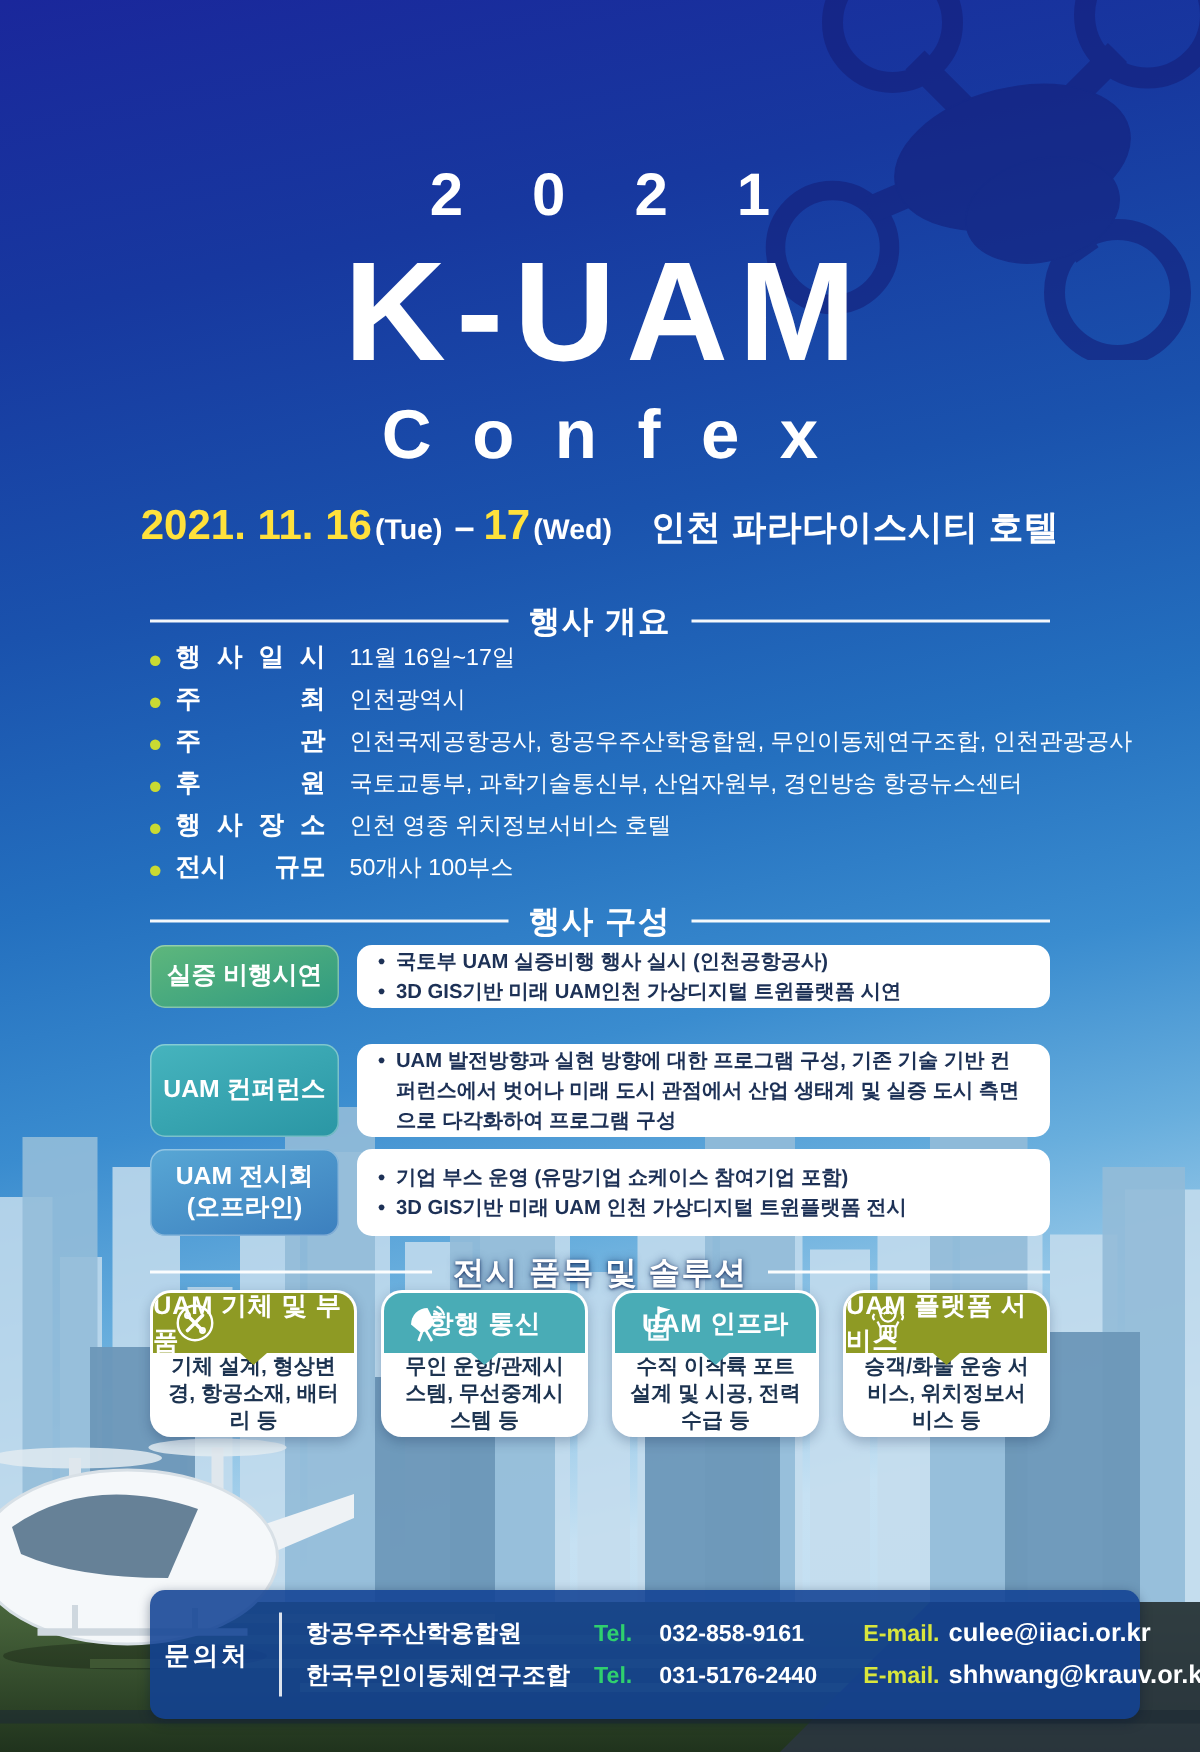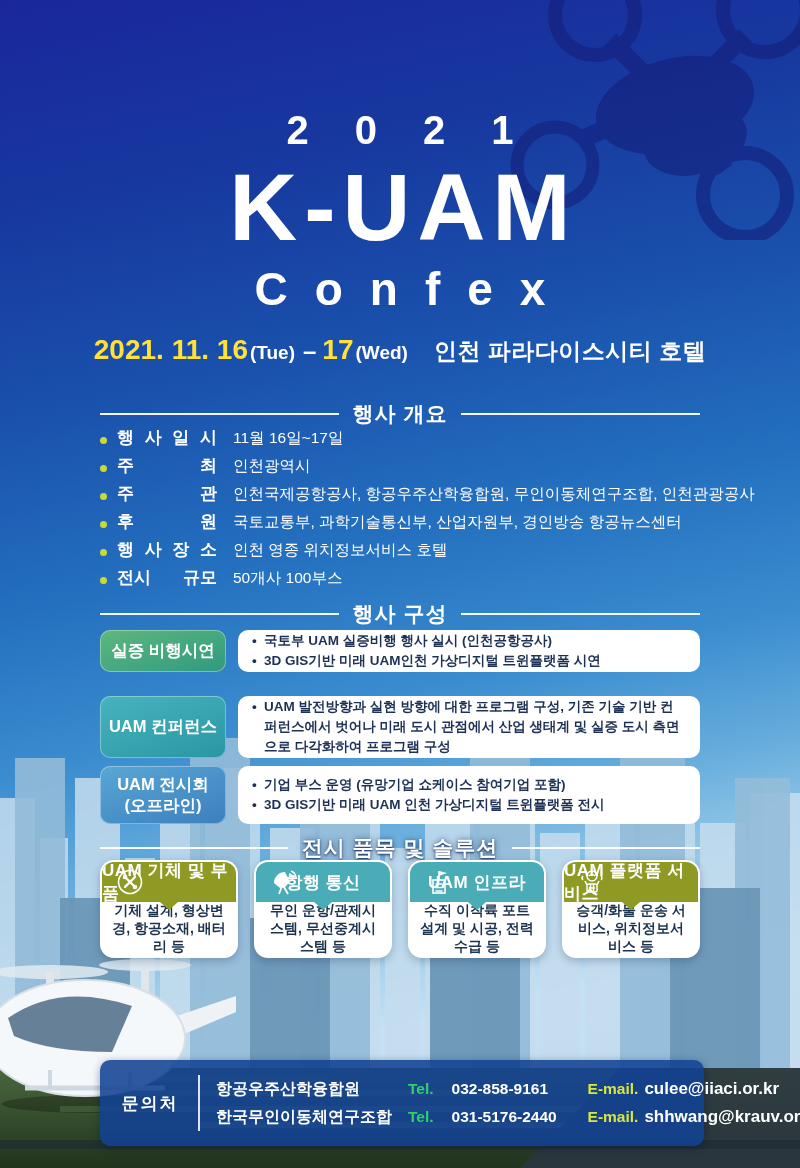--- a/index.html
+++ b/index.html
@@ -54,22 +54,22 @@
   .card-head.teal{background:#49acb6;}
   .card-head::after{content:"";position:absolute;left:50%;bottom:-8px;margin-left:-9px;border-left:9px solid transparent;border-right:9px solid transparent;z-index:2;}
   .card-head.olive::after{border-top:8px solid #8e9a24;}
   .card-head.teal::after{border-top:8px solid #49acb6;}
   .card-icon{position:absolute;left:14px;top:6px;width:28px;height:28px;}
   .card-icon svg{width:28px;height:28px;display:block;}
   .card-title{color:#fff;font-size:17px;font-weight:800;letter-spacing:0.5px;}
   .card-body{height:50px;display:flex;align-items:center;justify-content:center;color:#1c3350;font-size:14px;font-weight:700;text-align:center;padding:2px 8px;}
 
   
-  .contact{position:absolute;top:1060px;left:100px;width:604px;height:86px;background:rgba(18,66,148,.88);border-radius:10px;
-    display:flex;align-items:center;padding:0 18px;box-sizing:border-box;gap:16px;z-index:6;box-shadow:0 2px 8px rgba(5,20,50,.4);justify-content:space-between;}
+  .contact{position:absolute;top:1060px;left:100px;width:660px;height:86px;background:rgba(18,66,148,.88);border-radius:10px;
+    display:flex;align-items:center;padding:0 6px;box-sizing:border-box;gap:16px;z-index:6;box-shadow:0 2px 8px rgba(5,20,50,.4);justify-content:space-between;}
   .ct-label{flex:0 0 64px;text-align:center;color:#fff;font-size:17px;font-weight:800;letter-spacing:2px;}
   .ct-div{flex:0 0 2px;height:56px;background:rgba(255,255,255,.85);}
   .ct-rows{display:flex;flex-direction:column;gap:7px;flex:1;}
   .ct-row{display:flex;align-items:baseline;white-space:nowrap;}
   .ct-org{color:#fff;font-size:16px;font-weight:800;flex:0 0 192px;}
   .ct-tel-label{color:#2fd06e;font-size:15.5px;font-weight:800;margin-right:6px;}
   .ct-tel{color:#fff;font-size:15.5px;font-weight:600;flex:0 0 118px;margin-left:12px;}
   .ct-em-label{color:#d9e63c;font-size:15.5px;font-weight:800;margin:0 6px 0 18px;}
   .ct-em{color:#fff;font-size:17px;font-weight:600;}
 </style>

